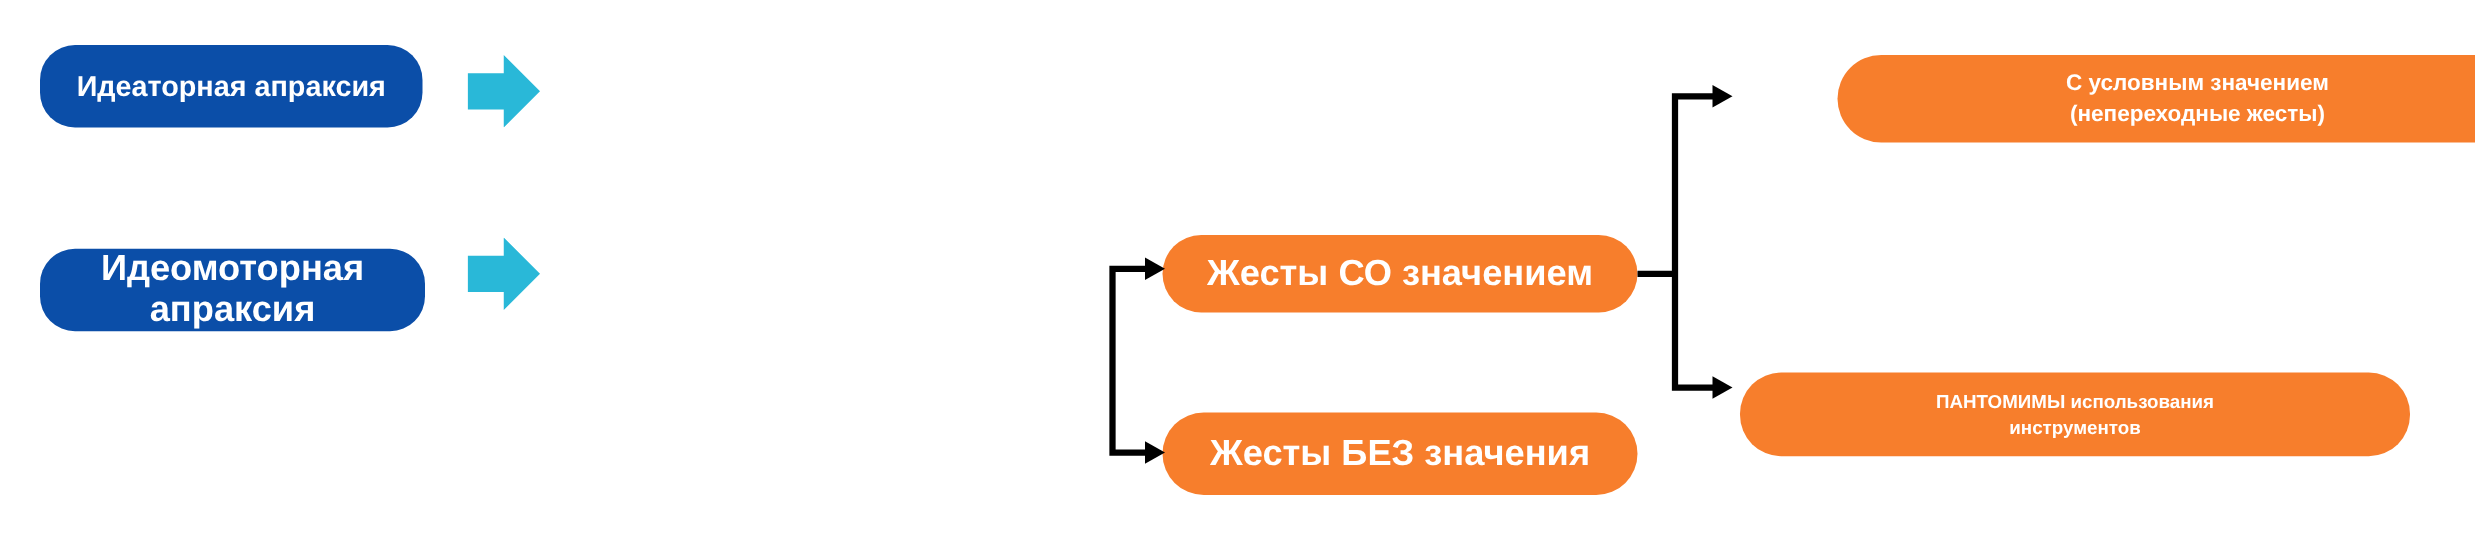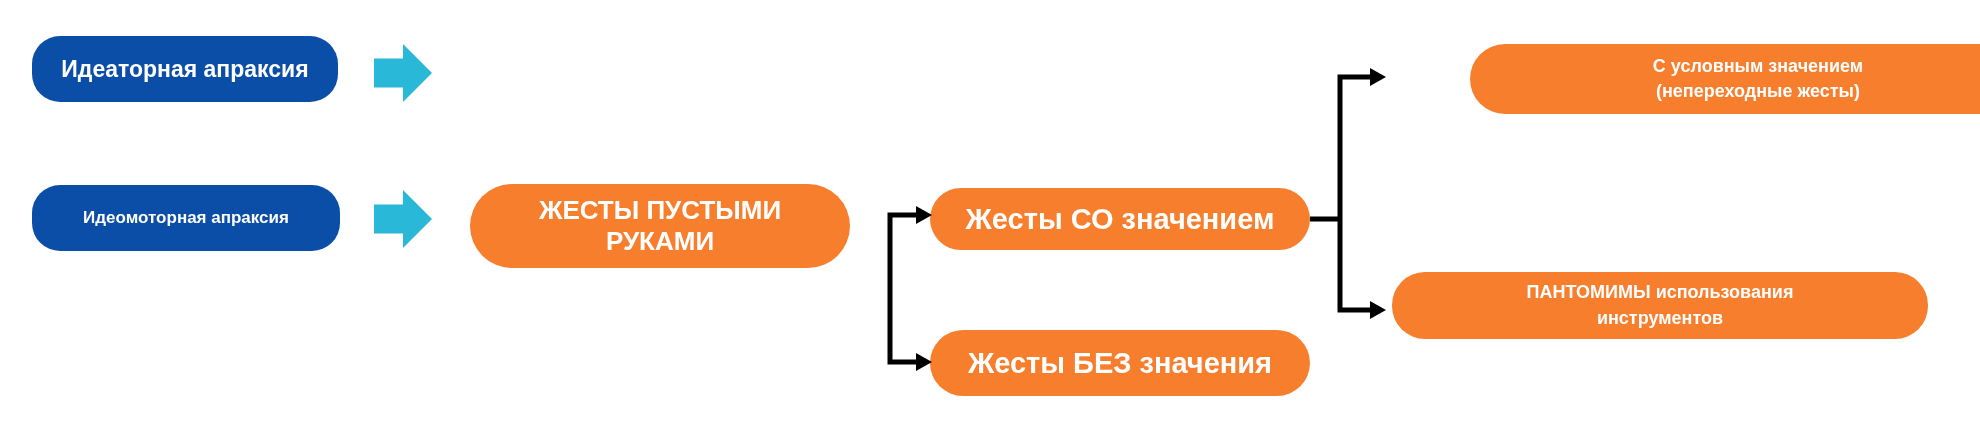--- a/index.html
+++ b/index.html
@@ -24,27 +24,27 @@
     color: #ffffff;
     font-weight: bold;
     white-space: pre-line;
     box-sizing: border-box;
     padding: 0 14px;
   }
   .blue   { background: #0B4EA8; }
   .orange { background: #F77E2C; }
 
   .n-ideational   { left: 32px;  top: 36px;  width: 306px; height: 66px; border-radius: 28px; font-size: 23px; }
-  .n-ideomotor    { left: 32px;  top: 185px; width: 308px; height: 66px; border-radius: 28px; font-size: 17px; }
+  .n-ideomotor    { left: 32px;  top: 199px; width: 308px; height: 66px; border-radius: 28px; font-size: 29px; }
   .n-manipulation { left: 473px; top: 33px;  width: 467px; height: 73px; border-radius: 36px; font-size: 14px; line-height: 1.35; }
   .n-empty-hands  { left: 470px; top: 184px; width: 380px; height: 84px; border-radius: 42px; font-size: 26px; line-height: 1.18; }
   .n-with-meaning    { left: 930px; top: 188px; width: 380px; height: 62px; border-radius: 31px; font-size: 29px; }
   .n-without-meaning { left: 930px; top: 330px; width: 380px; height: 66px; border-radius: 33px; font-size: 29px; }
   .n-conventional { left: 1470px; top: 44px;  width: 576px; height: 70px; border-radius: 35px; font-size: 18px; line-height: 1.4; }
-  .n-pantomime    { left: 1392px; top: 272px; width: 536px; height: 67px; border-radius: 33px; font-size: 18px; line-height: 1.4; justify-content: center; }
+  .n-pantomime    { left: 1392px; top: 298px; width: 536px; height: 67px; border-radius: 33px; font-size: 15px; line-height: 1.4; justify-content: center; }
 
   .flow-arrow {
     position: absolute;
     width: 58px;
     height: 58px;
     background: #29B8D8;
     clip-path: polygon(0 25%, 50% 25%, 50% 0, 100% 50%, 50% 100%, 50% 75%, 0 75%);
   }
   .a1 { left: 374px; top: 44px; }
   .a2 { left: 374px; top: 190px; }
@@ -69,24 +69,20 @@
 
   <div class="flow-arrow a1"></div>
 
 
   <div class="node blue n-ideomotor">
     <span>Идеомоторная апраксия</span>
   </div>
 
   <div class="flow-arrow a2"></div>
 
-  <div class="node orange n-empty-hands">
-    <span>ЖЕСТЫ ПУСТЫМИ
-РУКАМИ</span>
-  </div>
 
   <div class="node orange n-without-meaning">
     <span>Жесты БЕЗ значения</span>
   </div>
 
   <div class="node orange n-with-meaning">
     <span>Жесты СО значением</span>
   </div>
 
   <div class="node orange n-conventional">

